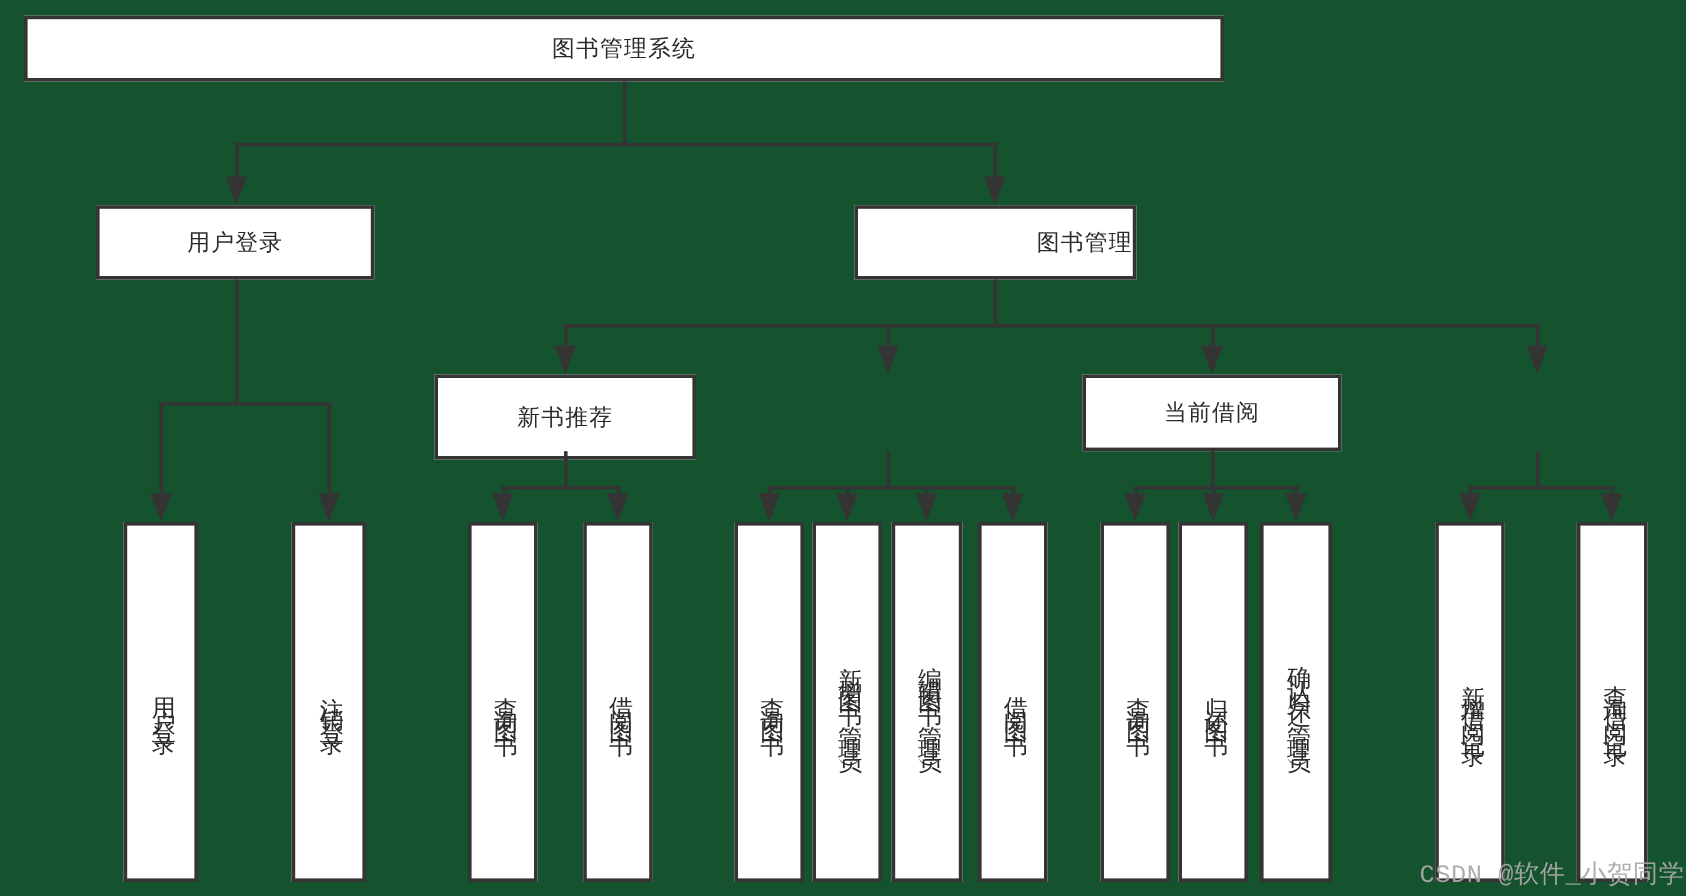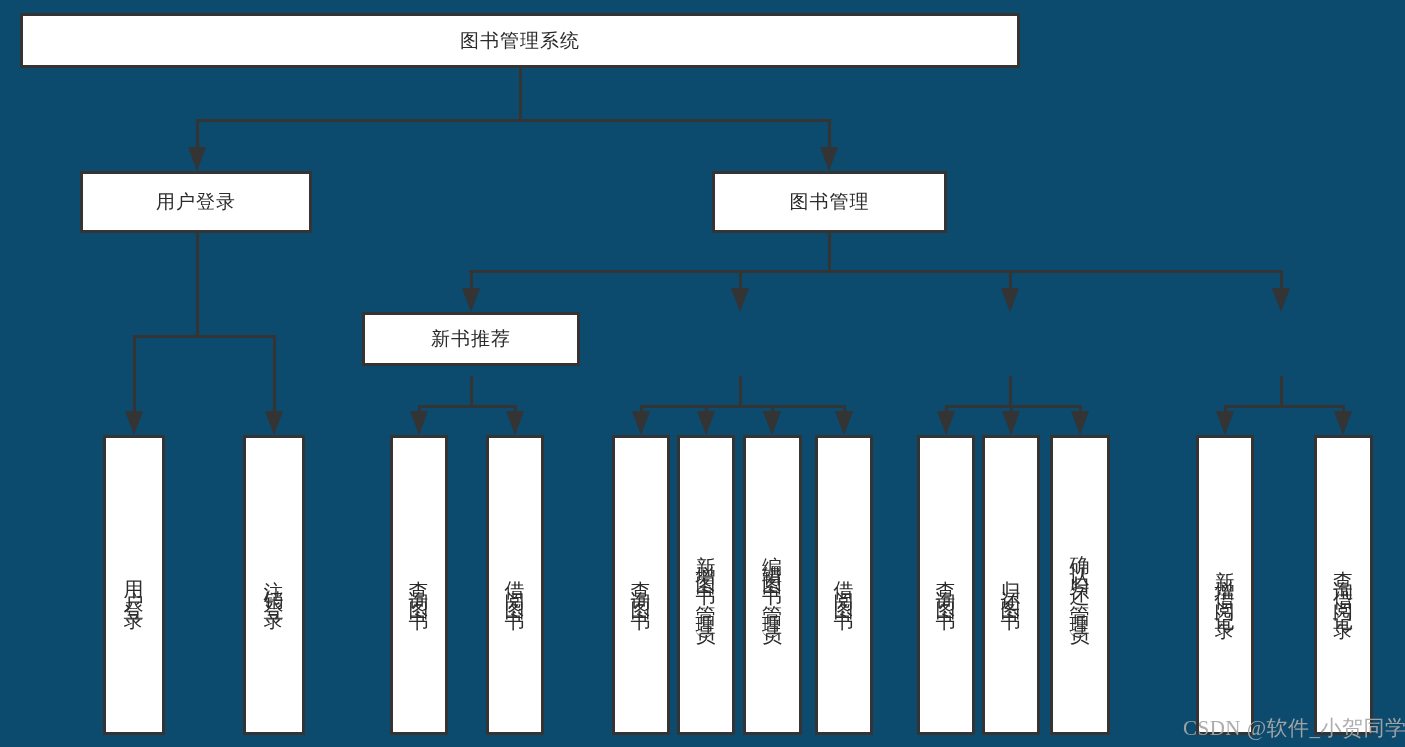--- a/index.html
+++ b/index.html
@@ -1,18 +1,18 @@
 <!DOCTYPE html>
 <html><head>
 <meta charset="utf-8">
 <style>
   html,body{margin:0;padding:0;background:#ffffff;}
   #canvas{
-    position:relative;width:1405px;height:747px;background:#0c4a6e;overflow:hidden;
-    font-family:Liberation Serif, serif;color:#2b2b2b;
+    position:relative;width:1405px;height:747px;background:#14532d;overflow:hidden;
+    font-family:Liberation Mono, monospace;color:#2b2b2b;
   }
   .hbox{
     position:absolute;box-sizing:border-box;border:3px solid #343434;background:#ffffff;
     display:flex;align-items:center;justify-content:center;
   }
   .hbox span{font-size:19px;letter-spacing:1px;color:#2b2b2b;}
   .vbox{
     position:absolute;box-sizing:border-box;border:3px solid #343434;background:#ffffff;
     top:435px;height:300px;display:flex;align-items:center;justify-content:center;
   }
@@ -36,26 +36,29 @@
 
 <div id="canvas">
 
   <div class="hbox" style="left:20px;top:13px;width:1000px;height:55px;">
     <span>图书管理系统</span>
   </div>
 
   <div class="hbox" style="left:80px;top:171px;width:232px;height:62px;">
     <span>用户登录</span>
   </div>
-  <div class="hbox" style="left:712px;top:171px;width:235px;height:62px;">
+  <div class="hbox" style="left:712px;top:171px;width:235px;height:62px;justify-content:flex-end;">
     <span>图书管理</span>
   </div>
 
-  <div class="hbox" style="left:362px;top:312px;width:218px;height:54px;text-align:center;">
+  <div class="hbox" style="left:362px;top:312px;width:218px;height:71px;text-align:center;">
     <span>新书推荐</span>
+  </div>
+  <div class="hbox" style="left:902px;top:312px;width:216px;height:64px;">
+    <span>当前借阅</span>
   </div>
 
   <div class="vbox" style="left:103px;width:62px;">
     <span>用户登录</span>
   </div>
   <div class="vbox" style="left:243px;width:62px;">
     <span>注销登录</span>
   </div>
 
   <div class="vbox" style="left:390px;width:58px;">

